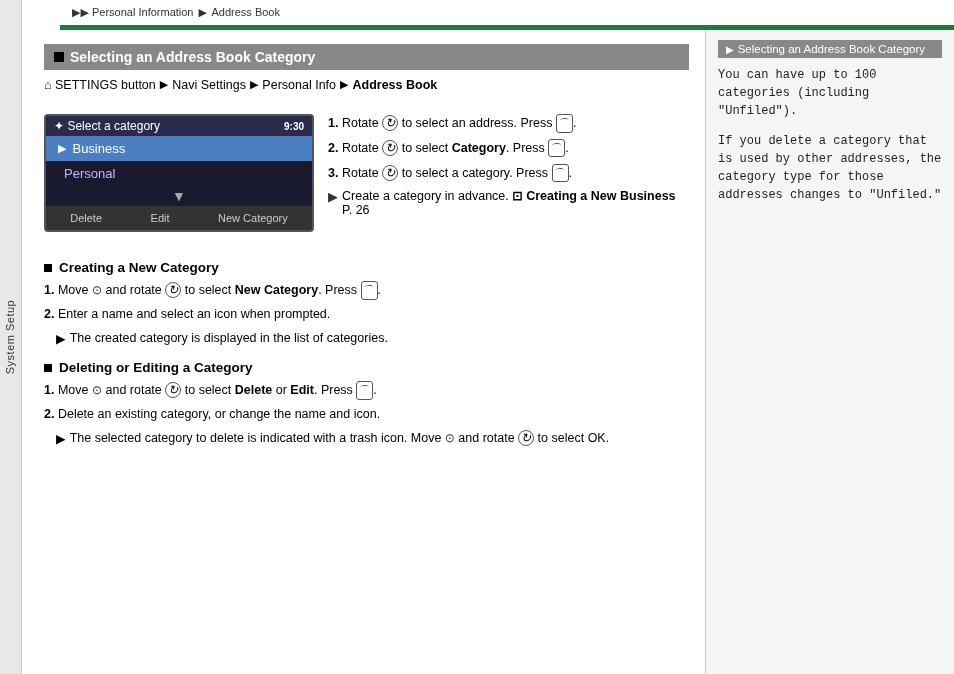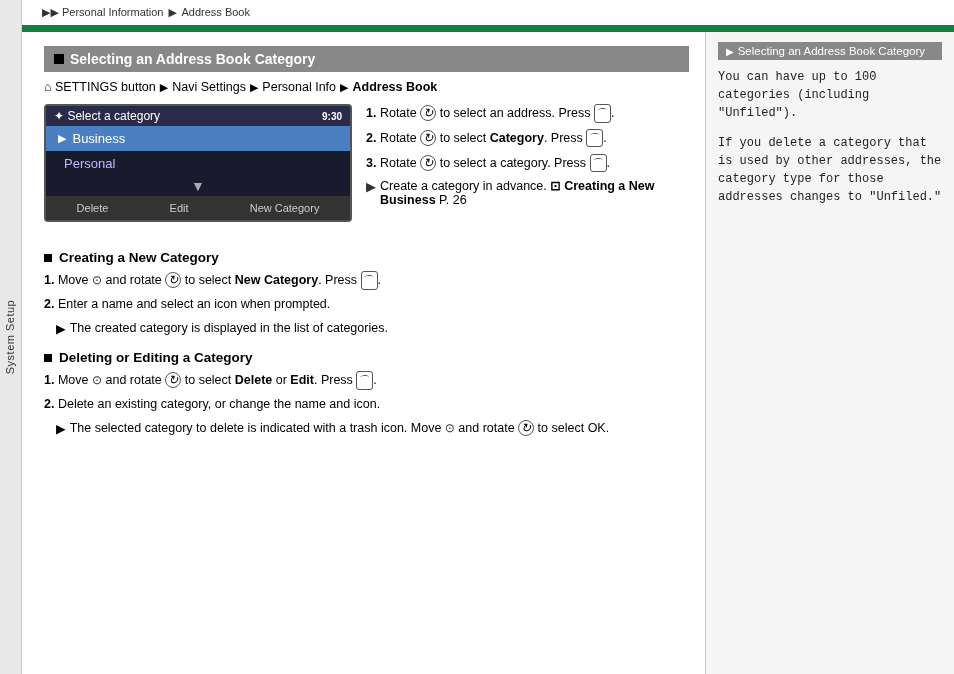--- a/index.html
+++ b/index.html
@@ -34,25 +34,26 @@
     
     .main {
       flex: 1;
       display: flex;
       flex-direction: column;
       overflow: hidden;
     }
 
     
     .breadcrumb {
-      padding: 6px 20px;
+      padding: 6px 12px;
       font-size: 11px;
       color: #333;
-      border-bottom: 7px solid #15803d;
+      border-bottom: 5px solid #15803d;
       background: #fff;
+      margin-left: 38px;
     }
     .breadcrumb span {
       color: #333;
     }
     .breadcrumb .arrow {
       margin: 0 2px;
     }
 
     
     .content-area {
@@ -95,37 +96,36 @@
       width: 10px;
       height: 10px;
       background: #000;
       display: inline-block;
       flex-shrink: 0;
     }
 
     
     .nav-path {
       font-size: 12.5px;
-      margin-bottom: 10px;
-      display: flex;
-      align-items: center;
+      margin-bottom: 22px;
+      display: flex;
       flex-wrap: wrap;
       gap: 2px;
     }
     .nav-path .bold {
       font-weight: bold;
     }
     .nav-path .arrow-right {
       margin: 0 2px;
       font-size: 11px;
     }
 
     
     .screen-mockup {
-      width: 308px;
+      width: 270px;
       border: 2px solid #555;
       border-radius: 4px;
       overflow: hidden;
       margin-bottom: 14px;
       background: #1a1a2e;
     }
     .screen-top-bar {
       background: #2a2a4a;
       color: #fff;
       padding: 3px 8px;

